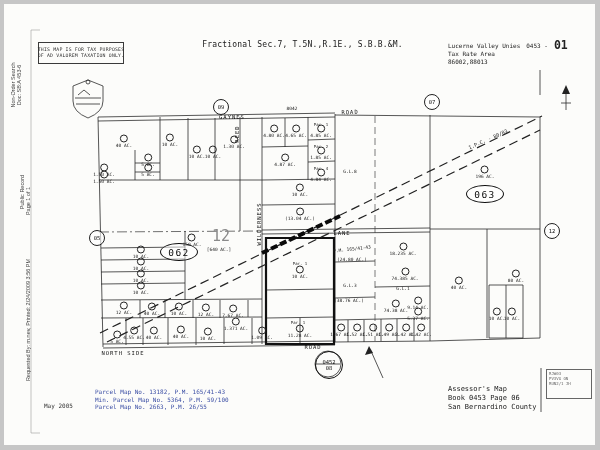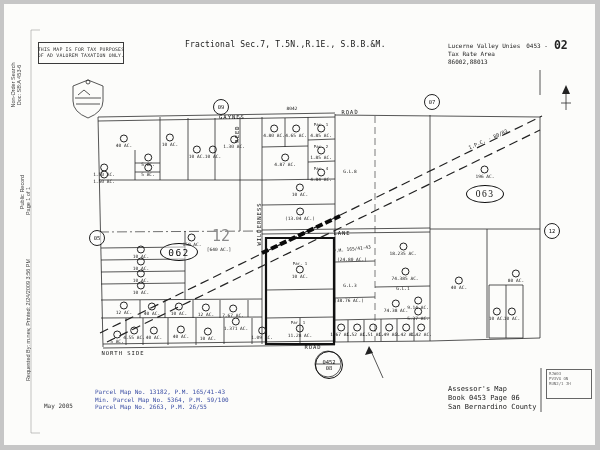--- a/index.html
+++ b/index.html
@@ -11,21 +11,21 @@
   .ln2{stroke:#111;stroke-width:2.2;fill:none;}
   .dash{stroke:#222;stroke-width:1.2;fill:none;stroke-dasharray:9 5;}
   .dashv{stroke:#444;stroke-width:.7;fill:none;stroke-dasharray:7 4;}
   .dashdot{stroke:#333;stroke-width:.7;fill:none;stroke-dasharray:10 3 2 3;}
   .thickdash{stroke:#0a0a0a;stroke-width:4;fill:none;stroke-dasharray:7 3;}
   .lt{stroke:#9a9a9a;stroke-width:.6;fill:none;}
   .abs{position:absolute;}
   .stamp-box{left:38px;top:42px;width:84px;height:20px;border:1px solid #3a3a3a;
              display:flex;flex-direction:column;justify-content:center;align-items:center;}
   .stamp-box div{font-size:4.8px;line-height:6px;letter-spacing:.2px;color:#333;white-space:nowrap;}
-  .title{left:185px;top:40px;width:235px;text-align:left;font-size:8px;line-height:10px;
+  .title{left:185px;top:40px;width:235px;text-align:center;font-size:8px;line-height:10px;
          letter-spacing:.2px;color:#181818;}
   .district{left:448px;top:42px;width:150px;font-size:6px;line-height:7.5px;color:#222;}
   .district .row1{display:flex;align-items:flex-start;gap:6px;}
   .page-big{font-size:11.5px;line-height:10px;font-weight:bold;margin-top:-2px;}
   .sb{position:absolute;transform:translate(-50%,-50%) rotate(-90deg);white-space:nowrap;
       font-family:"Liberation Sans",sans-serif;font-size:5.5px;color:#444;}
   .notes{left:95px;top:388px;font-size:6px;line-height:7.6px;color:#3c4fa5;}
   .map-date{left:44px;top:402px;font-size:6px;color:#333;}
   .assessor{left:448px;top:385px;font-size:7px;line-height:9px;color:#191919;}
   .scanbox{left:546px;top:369px;width:46px;height:30px;border:.8px solid #666;
@@ -115,21 +115,21 @@
   </div>
 
   <div class="abs title">
     <div>Fractional Sec.7, T.5N.,R.1E., S.B.B.&amp;M.</div>
   </div>
 
   <div class="abs district">
     <div class="row1">
       <span>Lucerne Valley Unies</span>
       <span>0453 -</span>
-      <span class="page-big">02</span>
+      <span class="page-big">01</span>
     </div>
     <div>Tax Rate Area</div>
     <div>86002,88013</div>
   </div>
 
   <div id="map-label-layer" class="abs" style="left:0;top:0;width:600px;height:450px">
       <div class="road-label" style="left: 232px; top: 117px; transform: translate(-50%, -50%);">GAYNES</div>
       <div class="road-label" style="left: 350px; top: 112px; transform: translate(-50%, -50%) rotate(-2deg);">ROAD</div>
       <div class="road-label" style="left: 342px; top: 233px; transform: translate(-50%, -50%);">LANE</div>
       <div class="road-label" style="left: 313px; top: 347px; transform: translate(-50%, -50%);">ROAD</div>
@@ -148,21 +148,21 @@
       <div class="map-note" style="left: 321px; top: 124px; font-size: 4px; transform: translate(-50%, -50%);">Par. 1</div>
       <div class="map-note" style="left: 321px; top: 146px; font-size: 4px; transform: translate(-50%, -50%);">Par. 2</div>
       <div class="map-note" style="left: 321px; top: 168px; font-size: 4px; transform: translate(-50%, -50%);">Par. 4</div>
       <div class="map-note" style="left: 300px; top: 263px; font-size: 4px; transform: translate(-50%, -50%);">Par. 1</div>
       <div class="map-note" style="left: 298px; top: 322px; font-size: 4px; transform: translate(-50%, -50%);">Par. 1</div>
       <div class="section-marker" style="left: 221px; top: 107px; transform: translate(-50%, -50%);">09</div>
       <div class="section-marker" style="left: 432px; top: 102px; transform: translate(-50%, -50%);">07</div>
       <div class="section-marker" style="left: 97px; top: 238px; transform: translate(-50%, -50%);">05</div>
       <div class="section-marker" style="left: 552px; top: 231px; transform: translate(-50%, -50%);">12</div>
       <div class="block-oval" style="left: 179px; top: 208px; transform: translate(-50%, -50%); margin-top: 44px;">062</div>
-      <div class="block-oval" style="left: 485px; top: 194px; transform: translate(-50%, -50%); font-family: Liberation Serif, serif;">063</div>
+      <div class="block-oval" style="left: 485px; top: 194px; transform: translate(-50%, -50%);">063</div>
       <div class="big-sec" style="left: 221px; top: 236px; transform: translate(-50%, -50%);">12</div>
       <div class="parcel" style="left: 124px; top: 141px; transform: translate(-50%, -50%);">
         <span class="pc"></span>
         <span class="pa">40 AC.</span>
       </div>
       <div class="parcel" style="left: 170px; top: 140px; transform: translate(-50%, -50%);">
         <span class="pc"></span>
         <span class="pa">10 AC.</span>
       </div>
       <div class="parcel" style="left: 148px; top: 160px; transform: translate(-50%, -50%);">

